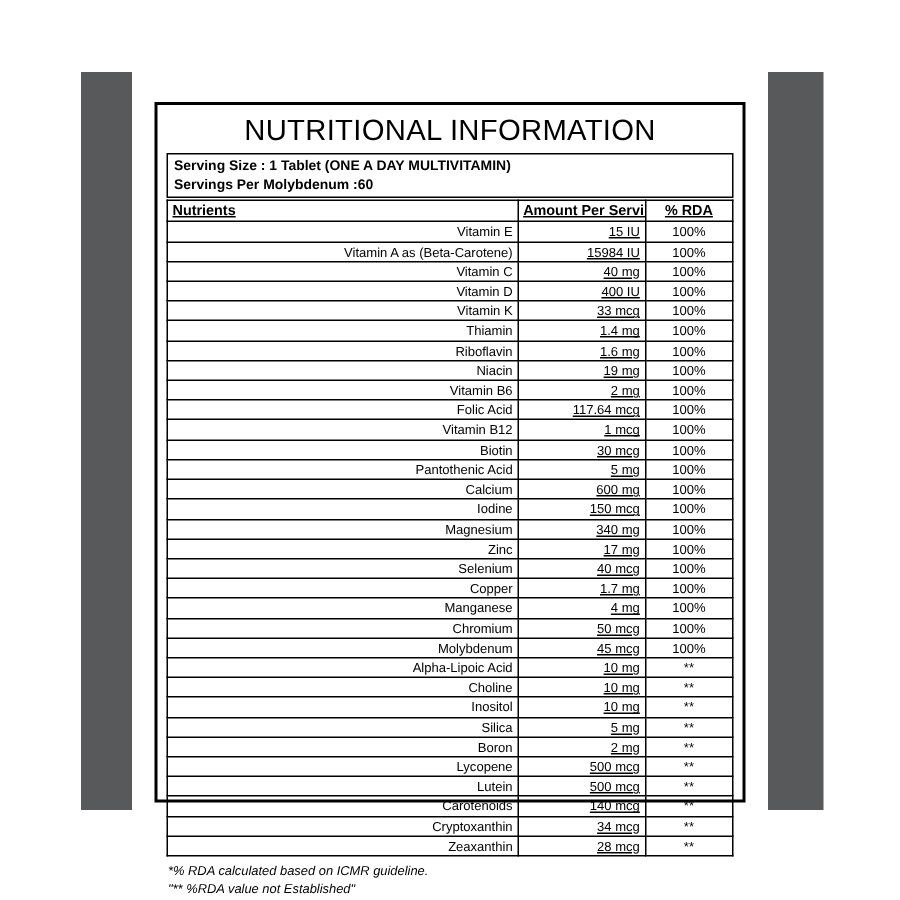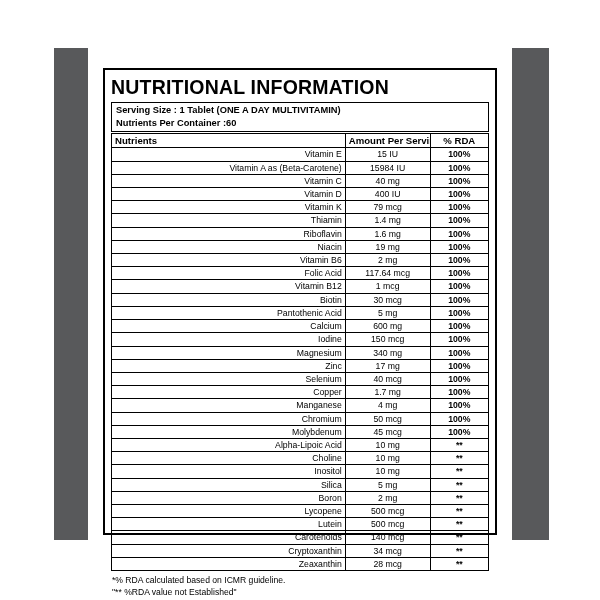--- a/index.html
+++ b/index.html
@@ -33,22 +33,23 @@
     top: 68px;
     width: 394px;
     height: 467px;
     box-sizing: border-box;
     border: 2px solid #000000;
     background: #ffffff;
     padding: 4px 6px 2px 6px;
   }
 
   .label-title {
+    text-align: center;
     font-size: 19.5px;
-    font-weight: bold;
+    font-weight: normal;
     letter-spacing: 0.2px;
     color: #000;
     line-height: 1.15;
     margin: 2px 0 4px 0;
     white-space: nowrap;
   }
 
   
   .serving-box {
     border: 1.4px solid #000;
@@ -91,51 +92,52 @@
     font-weight: bold;
     font-size: 9.6px;
     height: 13.5px;
     line-height: 13.5px;
     border-top: 1.8px solid #000;
     border-bottom: 1.8px solid #000;
   }
   th.h-name { text-align: left; }
   th.h-amt  { text-align: right; }
   th.h-rda  { text-align: center; }
-  th .ul { }
+  th .ul { text-decoration: underline; }
 
   td.n-name { text-align: right; }
-  td.n-amt  { text-align: center; }
-  td.n-rda  { text-align: center; font-weight: bold; }
+  td.n-amt  { text-align: right; text-decoration: underline; }
+  td.n-rda  { text-align: center; }
 
   
   .footnotes {
     margin-top: 3px;
     padding-left: 1px;
+    font-style: italic;
   }
   .footnote {
     font-size: 8.6px;
     color: #000;
     line-height: 1.42;
     white-space: nowrap;
   }
 </style>
 </head>
 <body>
 
 <div class="side-bar left"></div>
 <div class="side-bar right"></div>
 
 <div class="label-frame">
 
   <div class="label-title">NUTRITIONAL INFORMATION</div>
 
   <div class="serving-box">
     <div class="serving-line">Serving Size : 1 Tablet (ONE A DAY MULTIVITAMIN)</div>
-    <div class="serving-line">Nutrients Per Container :60</div>
+    <div class="serving-line">Servings Per Molybdenum :60</div>
   </div>
 
   <table class="nutrients">
     <colgroup>
       <col class="c-name">
         <col class="c-amt">
         <col class="c-rda">
     </colgroup>
     <thead>
       <tr>
@@ -166,21 +168,21 @@
           <td class="n-amt">40 mg</td>
           <td class="n-rda">100%</td>
         </tr>
         <tr>
           <td class="n-name">Vitamin D</td>
           <td class="n-amt">400 IU</td>
           <td class="n-rda">100%</td>
         </tr>
         <tr>
           <td class="n-name">Vitamin K</td>
-          <td class="n-amt">79 mcg</td>
+          <td class="n-amt">33 mcg</td>
           <td class="n-rda">100%</td>
         </tr>
         <tr>
           <td class="n-name">Thiamin</td>
           <td class="n-amt">1.4 mg</td>
           <td class="n-rda">100%</td>
         </tr>
         <tr>
           <td class="n-name">Riboflavin</td>
           <td class="n-amt">1.6 mg</td>

